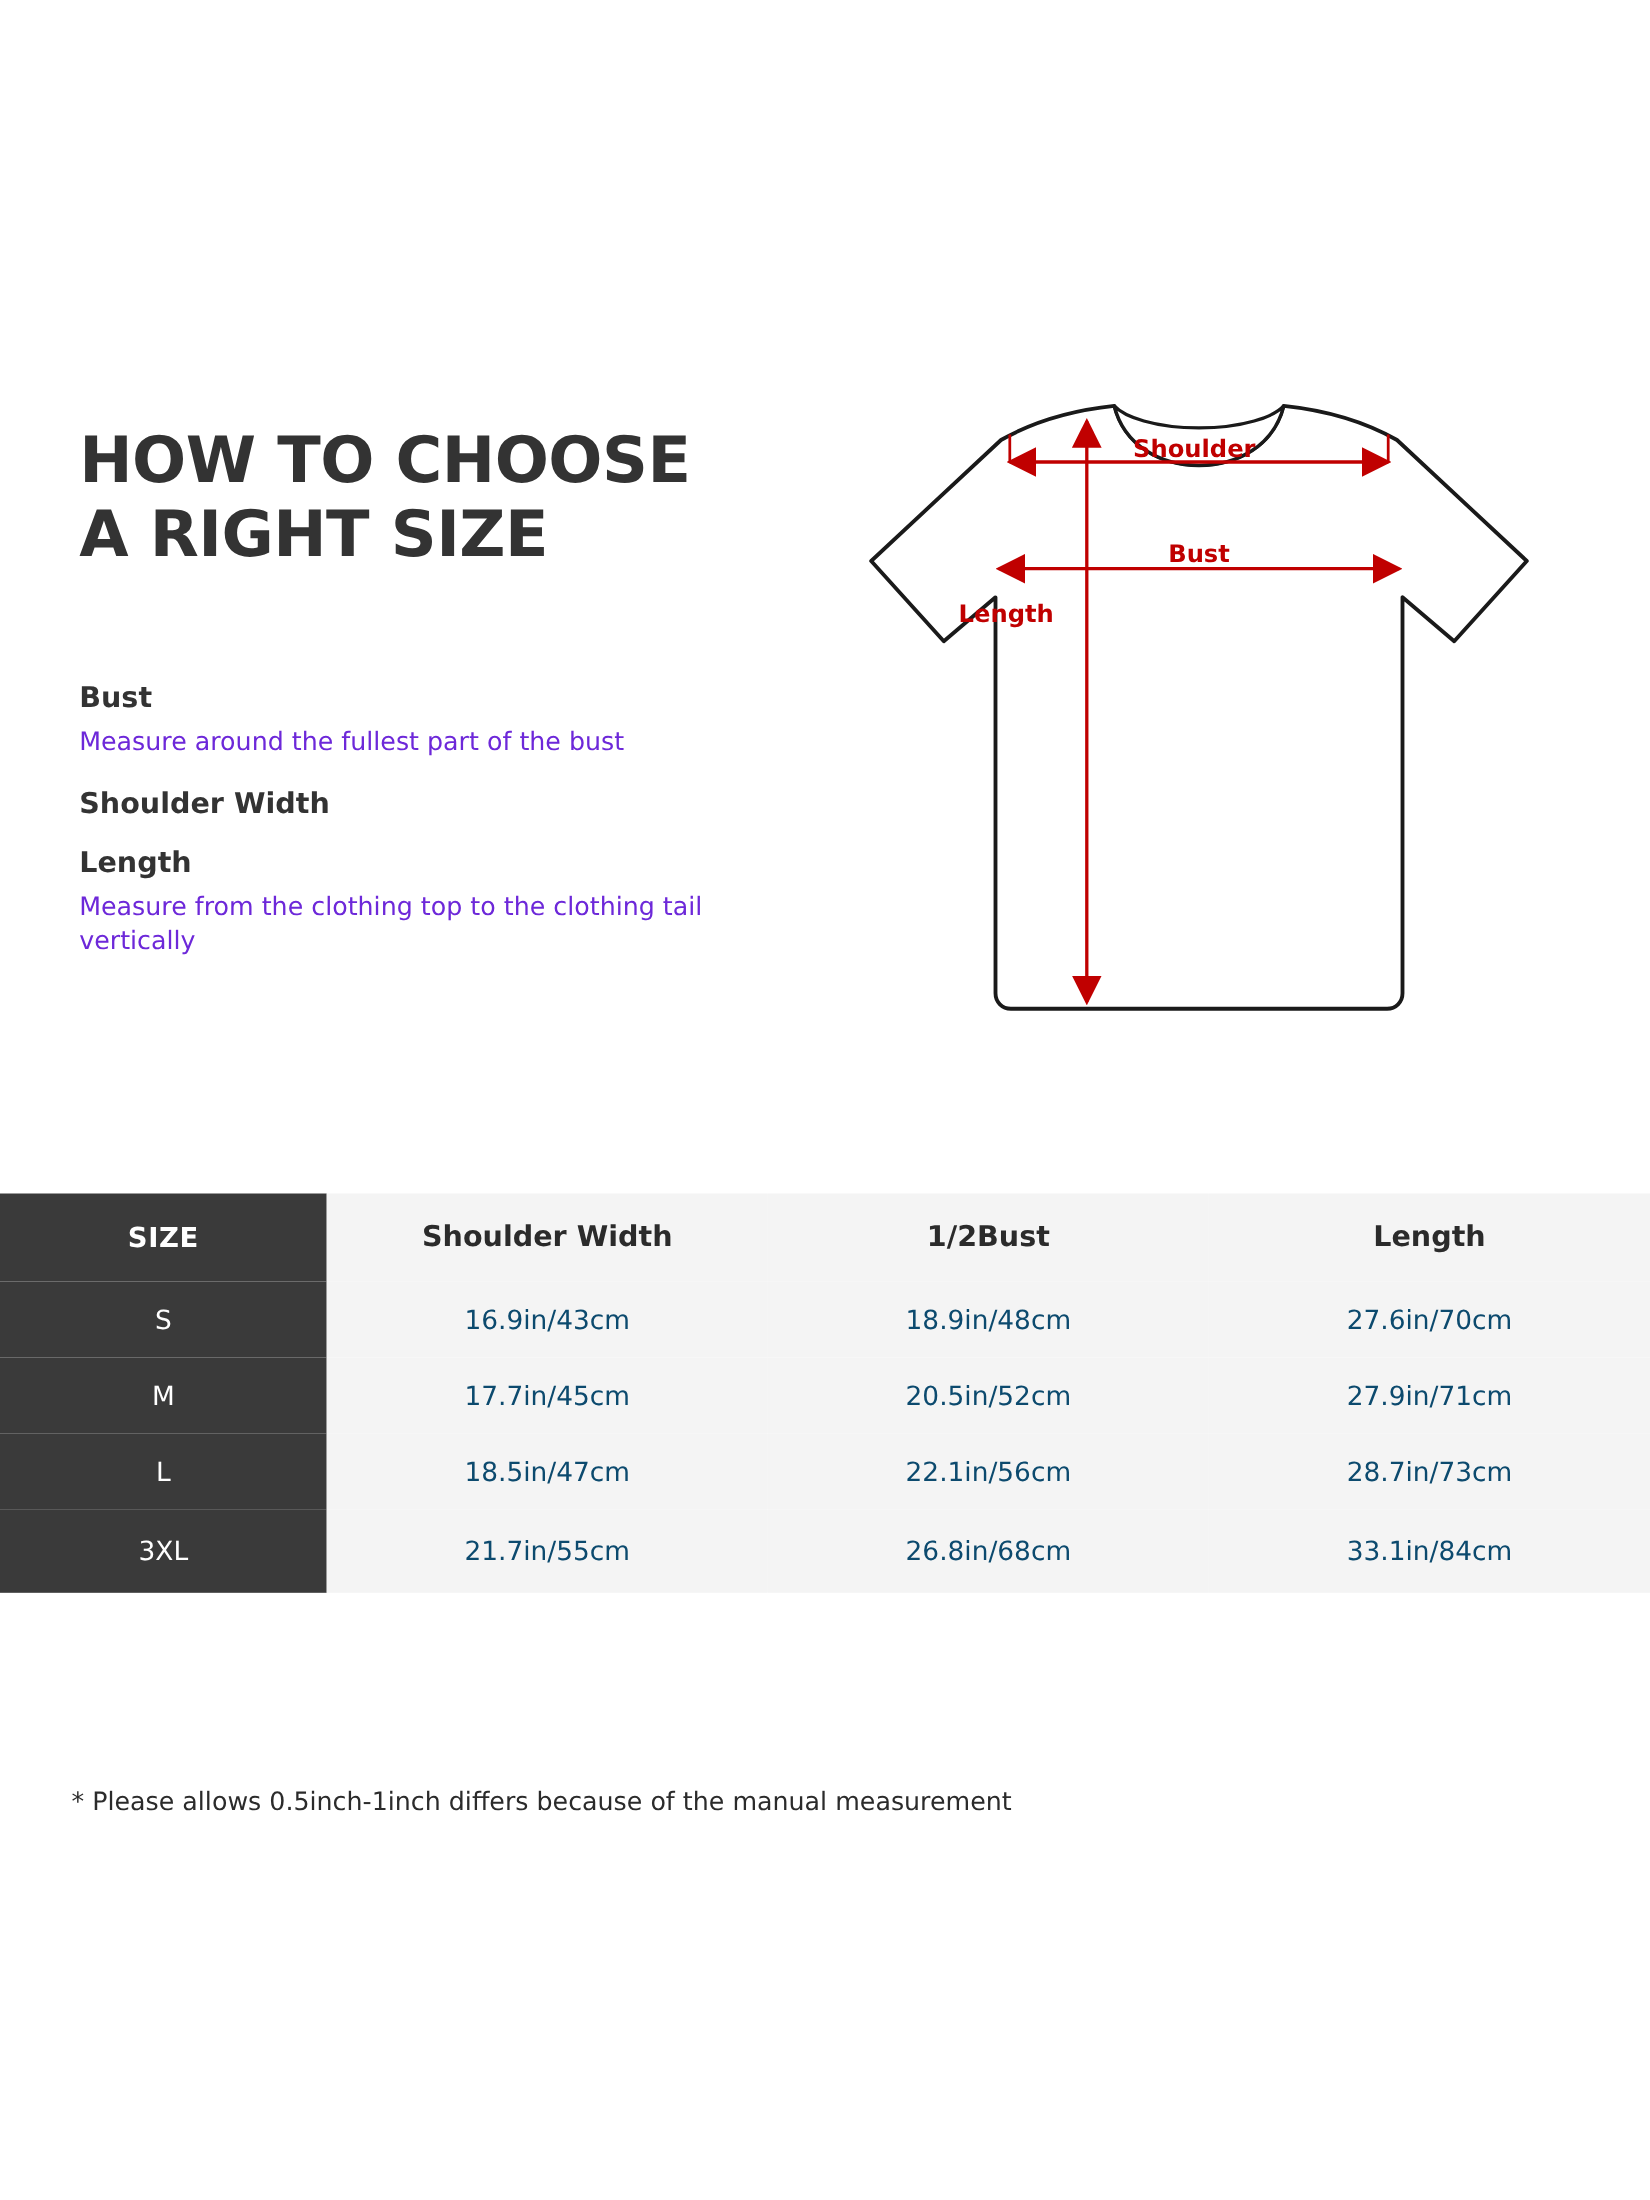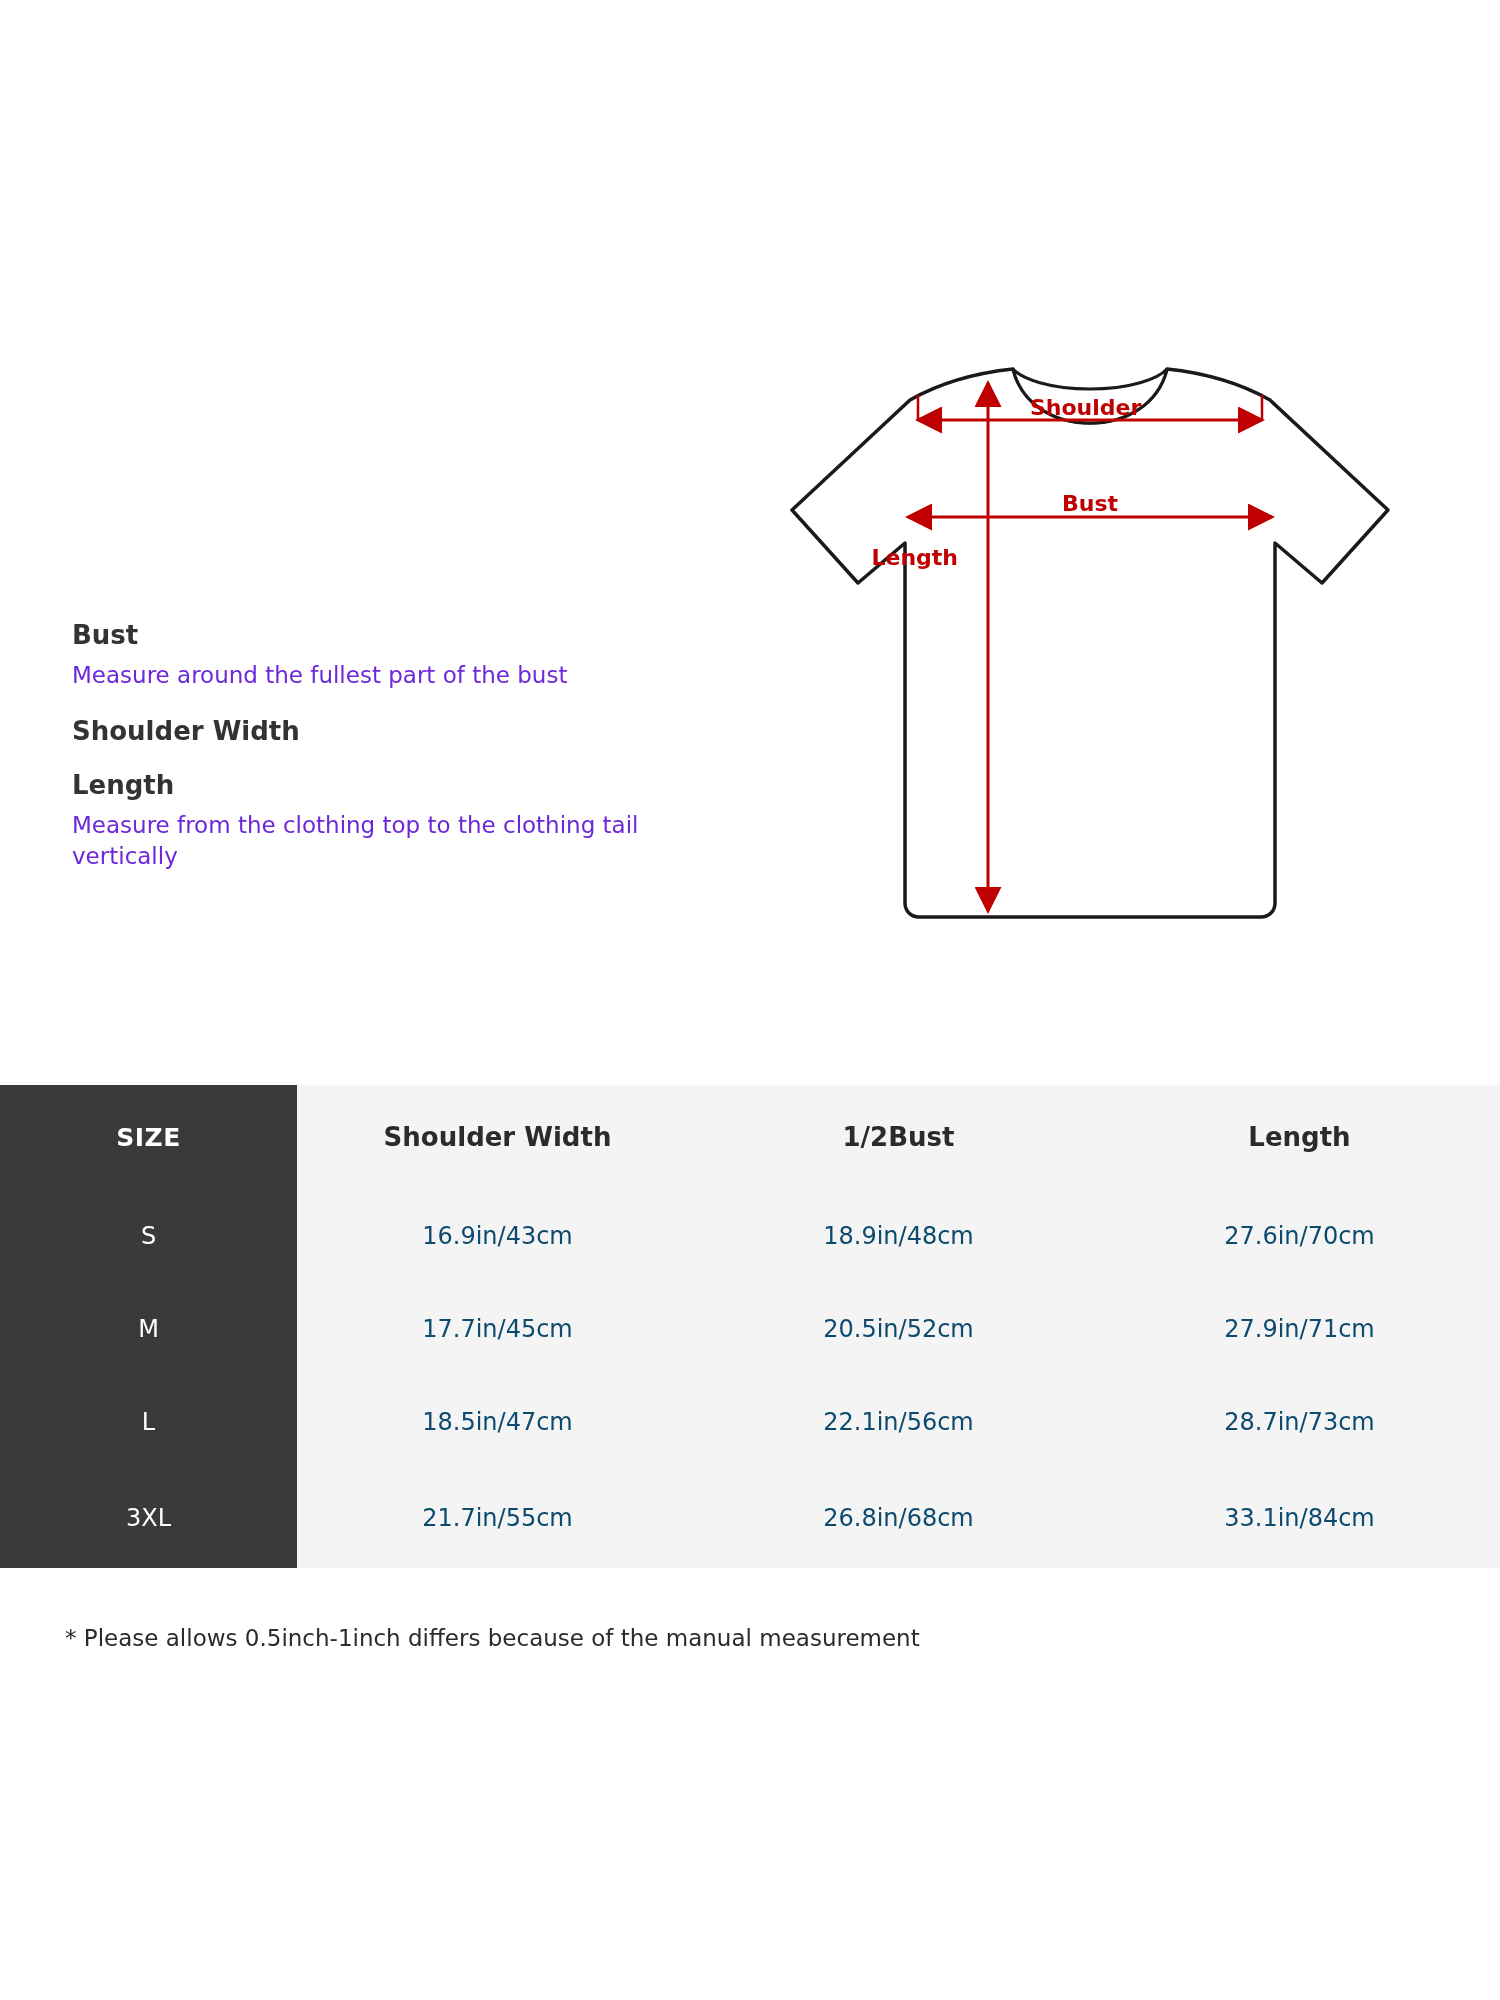--- a/index.html
+++ b/index.html
@@ -77,21 +77,21 @@
     position: absolute;
     left: 0;
     top: 1085px;
     width: 1500px;
     border-collapse: collapse;
     table-layout: fixed;
   }
   .size-table colgroup .c-size { width: 297px; }
   .size-table colgroup .c-rest { width: 401px; }
   .size-table th, .size-table td {
-    padding: 16px;
+    padding: 4px;
     margin: 0;
   }
   .size-table thead th {
     height: 72px;
     font-size: 26px;
     font-weight: bold;
     text-align: center;
     vertical-align: middle;
   }
   .size-table thead th.size-col {
@@ -136,20 +136,24 @@
     fill: #c00000;
   }
 </style>
 </head>
 <body>
 
 <div class="page">
 
   <div class="top-section">
 
+    <div class="headline">
+      <span class="l1">HOW TO CHOOSE</span>
+      <span class="l2">A RIGHT SIZE</span>
+    </div>
 
     <div class="defs">
       <div class="def-block">
         <div class="def-title">Bust</div>
         <div class="def-body">Measure around the fullest part of the bust</div>
       </div>
       <div class="def-block">
         <div class="def-title">Shoulder Width</div>
       </div>
       <div class="def-block">

